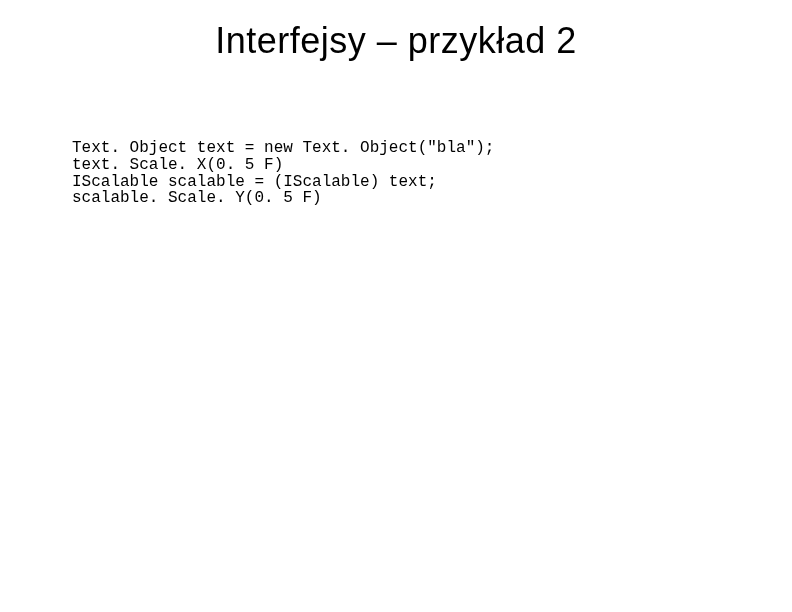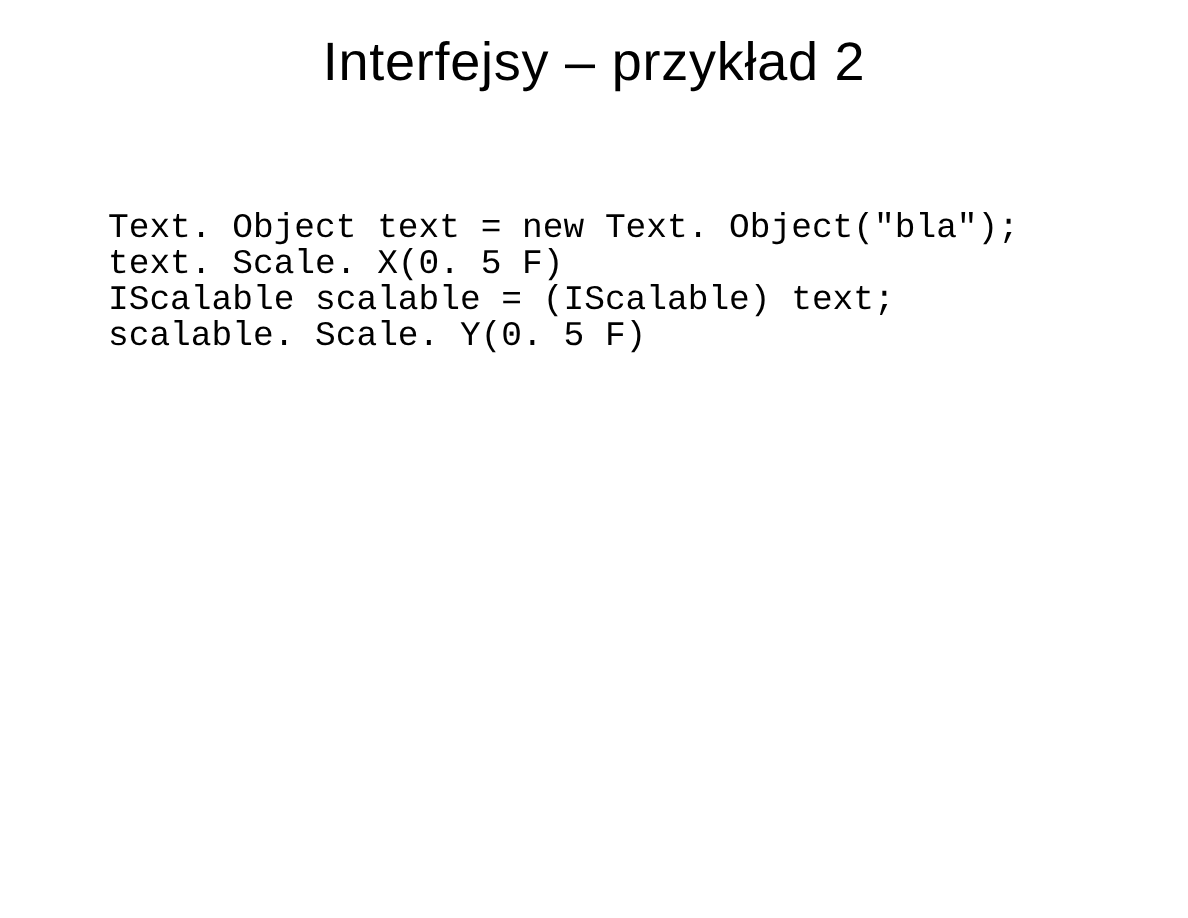--- a/index.html
+++ b/index.html
@@ -26,21 +26,21 @@
     font-size: 36px;
     font-weight: 400;
     letter-spacing: 0.5px;
   }
   .code-block {
     position: absolute;
     top: 140px;
     left: 72px;
     right: 60px;
     font-family: "Courier New", Courier, monospace;
-    font-size: 23px;
+    font-size: 16px;
     line-height: 1.05;
     white-space: pre;
     font-weight: 400;
   }
 </style>
 </head>
 <body>
 
 <div class="slide">
   <div class="title">Interfejsy – przykład 2</div>

